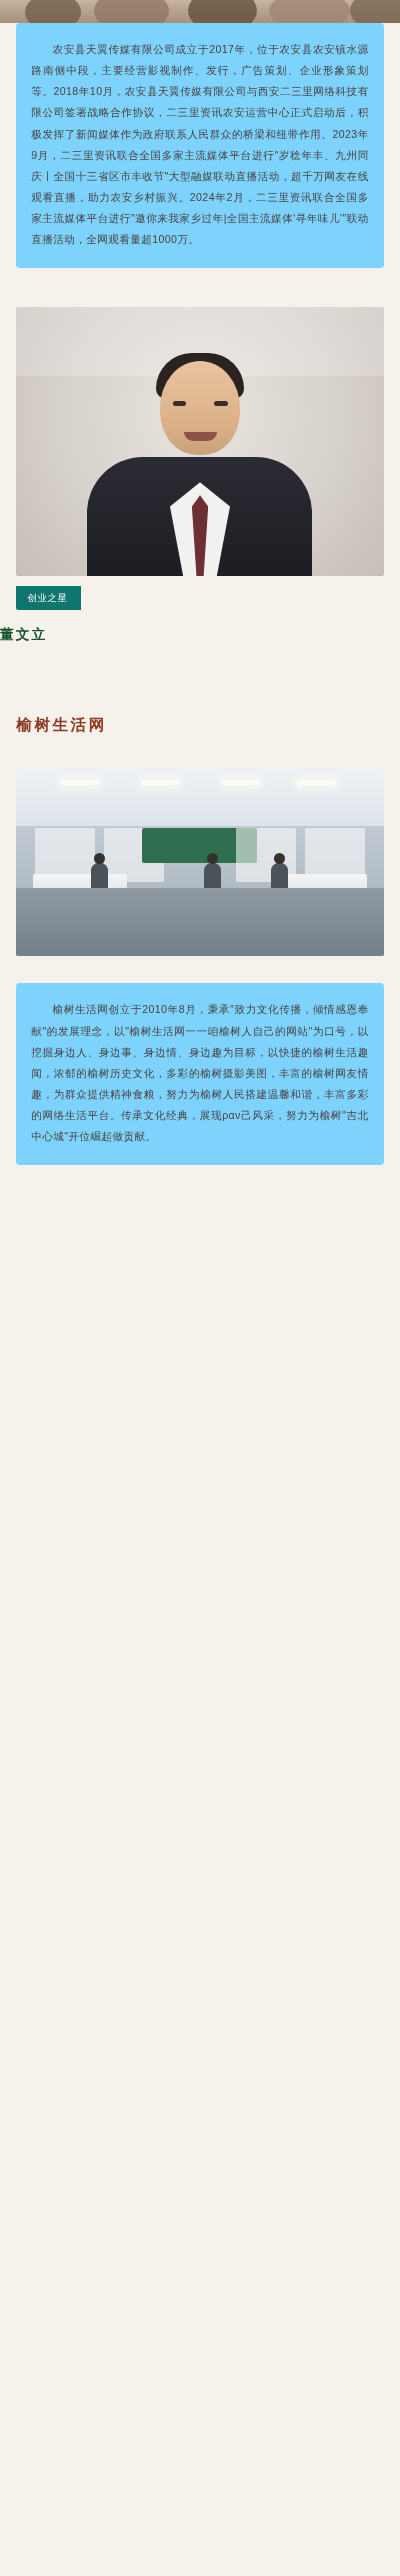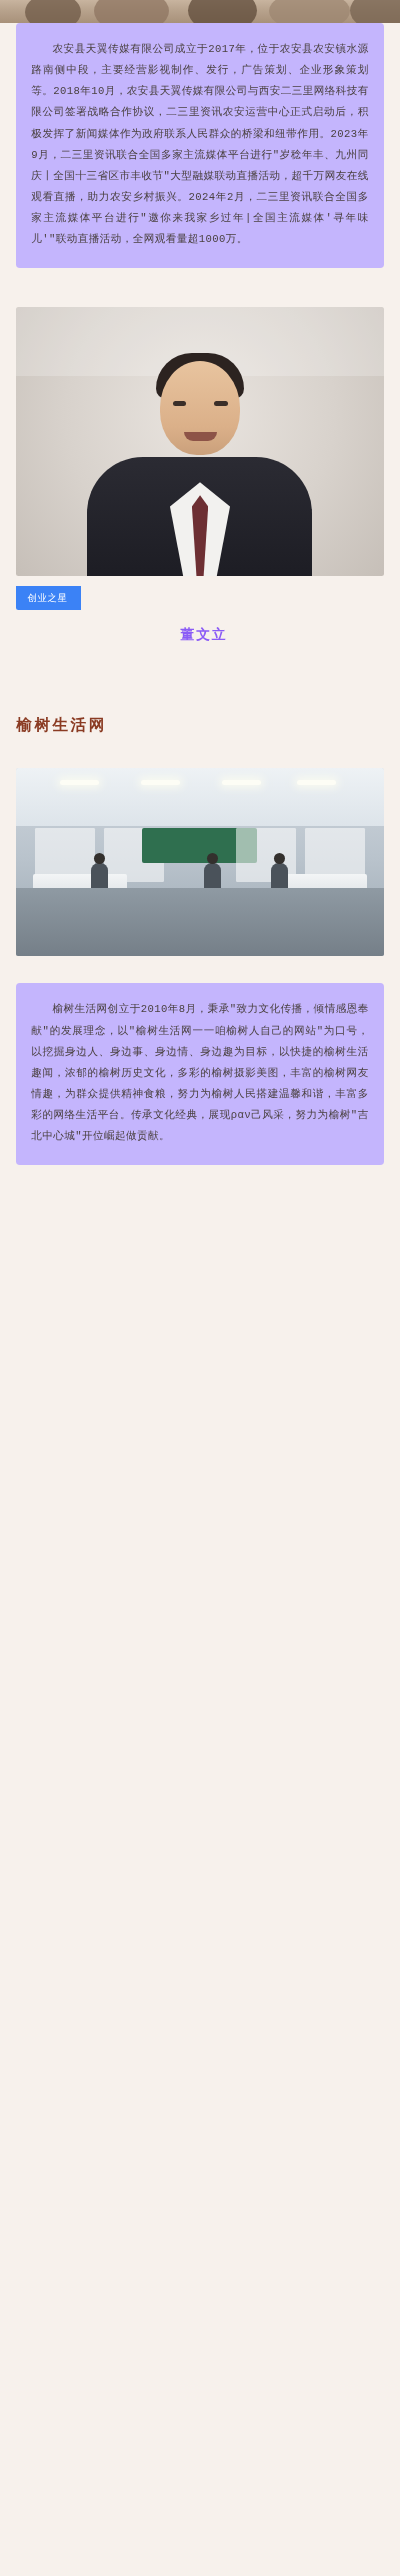--- a/index.html
+++ b/index.html
@@ -35,24 +35,23 @@
   }
   .top-strip .b1 { left: 25px; top: -7.5px; width: 56px; height: 38px; background: #6e5846; }
   .top-strip .b2 { left: 94px; top: -11.3px; width: 75px; height: 44px; background: #8d7460; }
   .top-strip .b3 { left: 188px; top: -12.5px; width: 69px; height: 45px; background: #5d4938; }
   .top-strip .b4 { left: 269px; top: -8.8px; width: 81px; height: 40px; background: #9c8570; }
   .top-strip .b5 { left: 350px; top: -10px; width: 63px; height: 41px; background: #74604d; }
 
   
   .text-card {
     margin: 0 16.3px;
-    background: #c4b5fd;
+    background: #7dd3fc;
     border-radius: 3.8px;
     padding: 16.3px 15px 17.5px 15px;
-    font-family: Liberation Mono, monospace;
   }
   .para {
     font-size: 10.6px;
     line-height: 2.0;
     letter-spacing: 0.4px;
     text-align: justify;
     text-indent: 2em;
     color: #4a4140;
     margin: 0;
     word-break: break-all;
@@ -149,35 +148,34 @@
     position: absolute;
     left: 0; right: 0; top: 0;
     height: 69px;
     background: rgba(255,255,255,.22);
   }
 
   .caption-tag {
     position: absolute;
     left: 0;
     bottom: -34px;
-    background: #3b82f6;
+    background: #0f766e;
     color: #fff;
     font-size: 9.4px;
     padding: 5.6px 13.8px 5.6px 11.3px;
     border-radius: 0 0 0 2.5px;
     letter-spacing: 0.6px;
   }
   .name-line {
-    text-align: center;
+    text-align: left;
     font-size: 13.8px;
     font-weight: bold;
-    color: #8b5cf6;
+    color: #14532d;
     letter-spacing: 1.9px;
     margin-top: 8.8px;
-    padding-left: 8px;
   }
 
   
   .banner {
     margin: 0 16.3px;
     padding: 16.3px 0 11.3px 0;
   }
   .banner .main {
     font-size: 15.6px;
     font-weight: bold;

